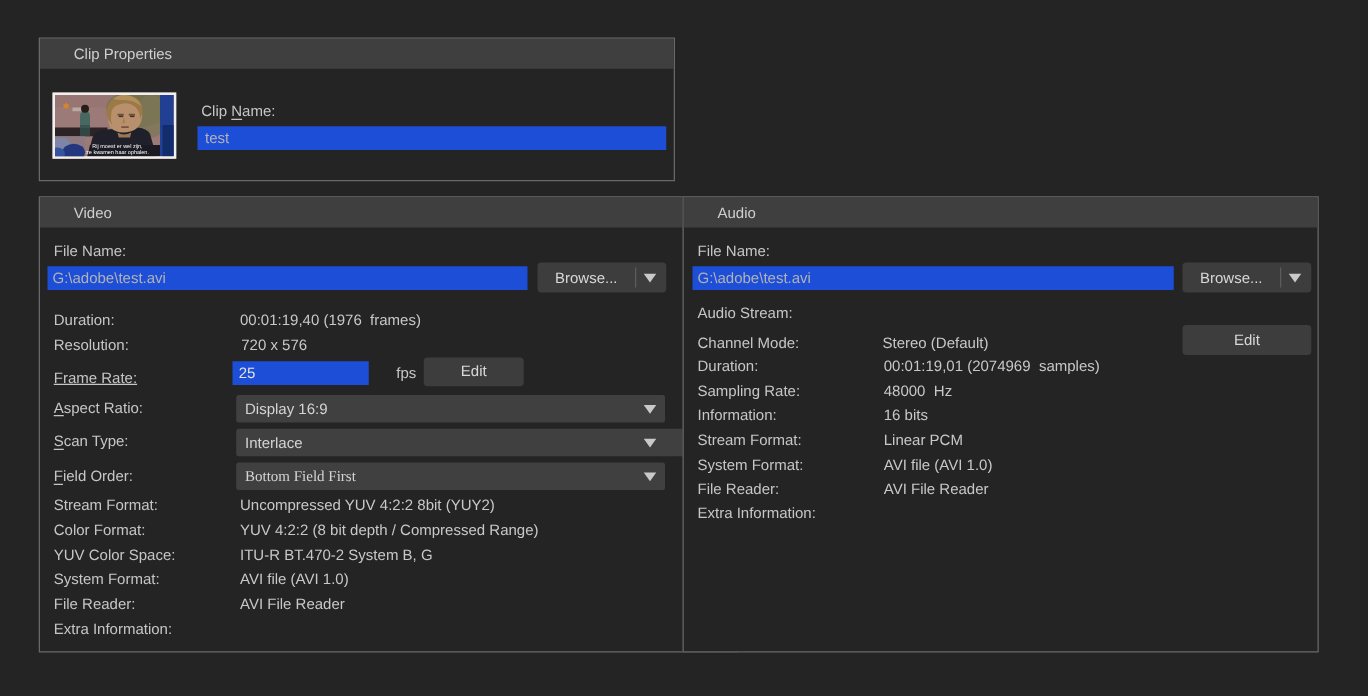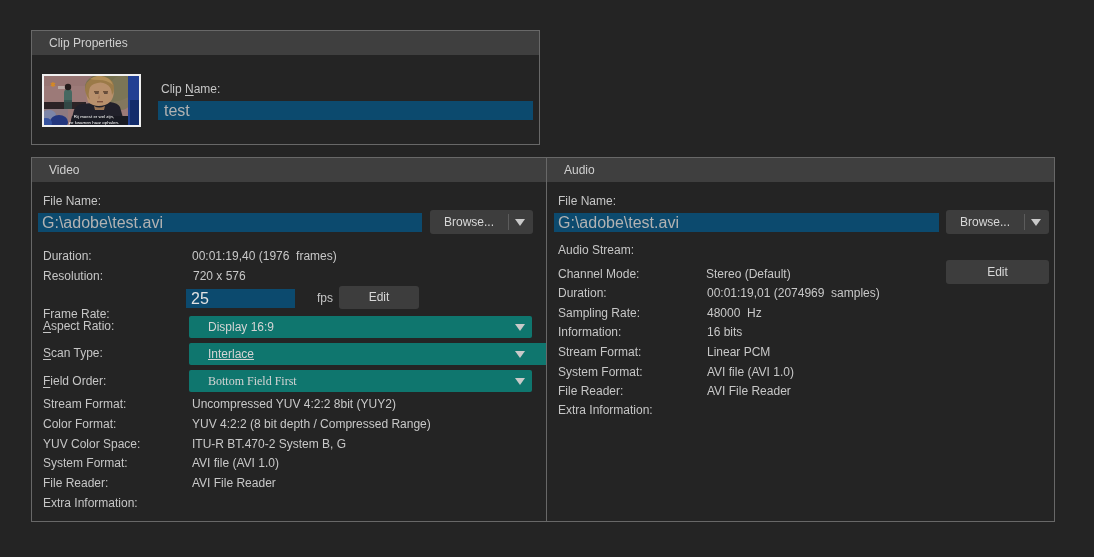--- a/index.html
+++ b/index.html
@@ -1,28 +1,28 @@
 <!DOCTYPE html>
 <html><head>
 <meta charset="utf-8">
 <style>
   * { margin:0; padding:0; box-sizing:border-box; }
   html,body { width:1094px; height:557px; background:#242424; overflow:hidden;
     font-family:"Liberation Sans", sans-serif; }
   .panel { position:absolute; border:1px solid #686868; background:#242424; }
   .phead { position:absolute; left:0; top:0; right:0; height:24px; background:#3f3f3f;
-    color:#cfcfcf; font-size:12px; line-height:24px; padding-left:17px; }
+    color:#cfcfcf; font-size:12px; line-height:24px; padding-left:27px; }
   .lab { position:absolute; font-size:12px; color:#c6c6c6; white-space:pre; line-height:13px; }
   .val { position:absolute; font-size:12px; color:#c8c8c8; white-space:pre; line-height:13px; }
-  .inp { position:absolute; background:#0c4a6e; font-size:16px; color:#b2b2b2;
+  .inp { position:absolute; background:#1d4ed8; font-size:12px; color:#b2b2b2;
     line-height:19px; white-space:pre; overflow:hidden; }
   .btn { position:absolute; background:#3d3d3d; border-radius:3px; font-size:12px;
     color:#d8d8d8; text-align:center; }
-  .dd  { position:absolute; background:#0f766e; border-radius:2px; height:22px;
-    font-size:12px; color:#d4d4d4; line-height:22px; padding-left:19px; white-space:pre; }
+  .dd  { position:absolute; background:#404040; border-radius:2px; height:22px;
+    font-size:12px; color:#d4d4d4; line-height:22px; padding-left:7px; white-space:pre; }
   .tri { position:absolute; width:0; height:0; border-left:5px solid transparent;
     border-right:5px solid transparent; border-top:7px solid #c9c9c9; }
   u { text-decoration:underline; text-underline-offset:2px; }
 </style>
 </head>
 <body>
 
 <div class="panel" style="left:31px; top:30px; width:509px; height:115px;">
   <div class="phead">Clip Properties</div>
 </div>
@@ -72,28 +72,28 @@
 <div class="inp" style="left:38px; top:213px; width:384px; height:19px; padding-left:4px;">G:\adobe\test.avi</div>
 <div class="btn" style="left:430px; top:210px; width:103px; height:24px; line-height:24px;">
   <span style="position:absolute; left:0; width:78px; text-align:center;">Browse...</span>
   <span style="position:absolute; left:78px; top:4px; width:1px; height:16px; background:#5c5c5c;"></span>
   <span class="tri" style="left:85px; top:9px;"></span>
 </div>
 <div class="lab" style="left:43px; top:250px;">Duration:</div>
 <div class="val" style="left:192px; top:250px;">00:01:19,40 (1976  frames)</div>
 <div class="lab" style="left:43px; top:270px;">Resolution:</div>
 <div class="val" style="left:193px; top:270px;">720 x 576</div>
-<div class="lab" style="left:43px; top:308px;">Frame Rate:</div>
+<div class="lab" style="left:43px; top:296px;text-decoration:underline;">Frame Rate:</div>
 <div class="inp" style="left:186px; top:289px; width:109px; height:19px; padding-left:5px; color:#e2e2e2;">25</div>
 <div class="lab" style="left:317px; top:292px;">fps</div>
 <div class="btn" style="left:339px; top:286px; width:80px; height:23px; line-height:23px;">Edit</div>
 <div class="lab" style="left:43px; top:320px;"><u>A</u>spect Ratio:</div>
 <div class="dd" style="left:189px; top:316px; width:343px;">Display 16:9<span class="tri" style="left:326px; top:8px;"></span></div>
 <div class="lab" style="left:43px; top:347px;"><u>S</u>can Type:</div>
-<div class="dd" style="left:189px; top:343px; width:395px;text-decoration:underline;">Interlace<span class="tri" style="left:326px; top:8px;"></span></div>
+<div class="dd" style="left:189px; top:343px; width:395px;">Interlace<span class="tri" style="left:326px; top:8px;"></span></div>
 <div class="lab" style="left:43px; top:375px;"><u>F</u>ield Order:</div>
 <div class="dd" style="left:189px; top:370px; width:343px;font-family:Liberation Serif, serif;">Bottom Field First<span class="tri" style="left:326px; top:8px;"></span></div>
 <div class="lab" style="left:43px; top:398px;">Stream Format:</div>
 <div class="val" style="left:192px; top:398px;">Uncompressed YUV 4:2:2 8bit (YUY2)</div>
 <div class="lab" style="left:43px; top:418px;">Color Format:</div>
 <div class="val" style="left:192px; top:418px;">YUV 4:2:2 (8 bit depth / Compressed Range)</div>
 <div class="lab" style="left:43px; top:438px;">YUV Color Space:</div>
 <div class="val" style="left:192px; top:438px;">ITU-R BT.470-2 System B, G</div>
 <div class="lab" style="left:43px; top:457px;">System Format:</div>
 <div class="val" style="left:192px; top:457px;">AVI file (AVI 1.0)</div>

